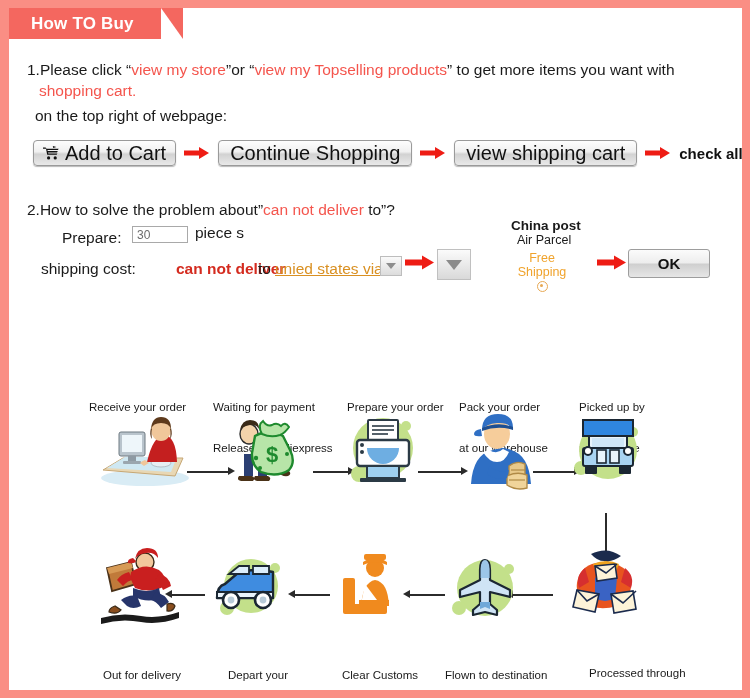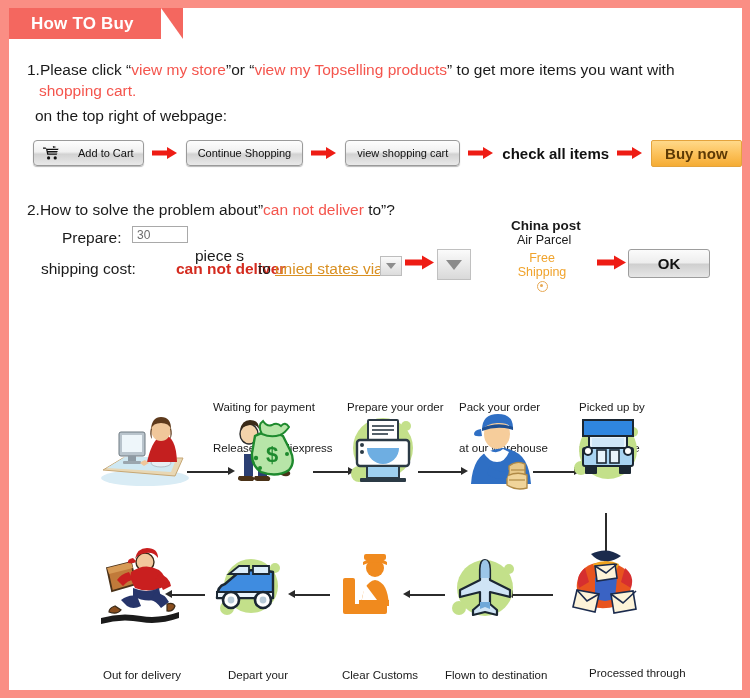--- a/index.html
+++ b/index.html
@@ -100,24 +100,23 @@
   .gbtn {
     display: inline-flex;
     align-items: center;
     justify-content: center;
     height: 24px;
     padding: 0 9px;
     border: 1px solid #9a9a9a;
     border-radius: 4px;
     background: linear-gradient(to bottom, #fdfdfd 0%, #f0f0f0 45%, #d2d2d2 55%, #e9e9e9 100%);
     box-shadow: 0 1px 1px rgba(0,0,0,.28);
-    font-size: 11px;
+    font-size: 20px;
     color: #111;
     white-space: nowrap;
-    gap: 13px;
   }
   .gbtn.wide { padding: 0 11px; }
   .cart-icon {
     display: inline-block;
     width: 17px;
     height: 14px;
     margin-right: 5px;
     position: relative;
   }
   .cart-icon svg { display: block; }
@@ -161,21 +160,21 @@
     height: 17px;
     border: 1px solid #a9a9a9;
     background: #ffffff;
     font-size: 12px;
     color: #6b6b6b;
     font-family: "Liberation Sans", sans-serif;
     padding: 0 0 0 4px;
     box-sizing: border-box;
     line-height: 15px;
   }
-  #sec2-piece { left: 186px; top: 237px; }
+  #sec2-piece { left: 186px; top: 214px; }
   #sec2-ship-pre { left: 32px; top: 250px; }
   #sec2-ship-bold { left: 167px; top: 250px; font-weight: bold; }
   #sec2-ship-to { left: 249px; top: 250px; }
   #sec2-country { left: 266px; top: 250px; }
 
   .mini-select {
     position: absolute;
     left: 371px;
     top: 248px;
     width: 20px;
@@ -353,21 +352,21 @@
       <span>Continue Shopping</span>
     </div>
 
     <span class="arrow">
       <svg width="26" height="14" viewBox="0 0 26 14">
             <path d="M0 4.5h15V1l10 6-10 6V9.5H0z" fill="#ee1c14"></path>
           </svg>
     </span>
 
     <div class="gbtn wide">
-      <span>view shopping cart</span>
+      <span>view shipping cart</span>
     </div>
 
     <span class="arrow">
       <svg width="26" height="14" viewBox="0 0 26 14">
             <path d="M0 4.5h15V1l10 6-10 6V9.5H0z" fill="#ee1c14"></path>
           </svg>
     </span>
 
     <span class="plain-step">check all items</span>
 
@@ -422,20 +421,24 @@
         </svg>
   </span>
 
   <div class="ok-btn">
     <span>OK</span>
   </div>
 
 
   <div class="flow">
 
+    <div class="flabel" style="left:80px; top:26px;">
+      <div>Receive your order</div>
+      <div></div>
+    </div>
     <div class="flabel" style="left:204px; top:26px;">
       <div>Waiting for payment</div>
       <div>Released by Aliexpress</div>
     </div>
     <div class="flabel" style="left:338px; top:26px;">
       <div>Prepare your order</div>
       <div></div>
     </div>
     <div class="flabel" style="left:450px; top:26px;">
       <div>Pack your order</div>

